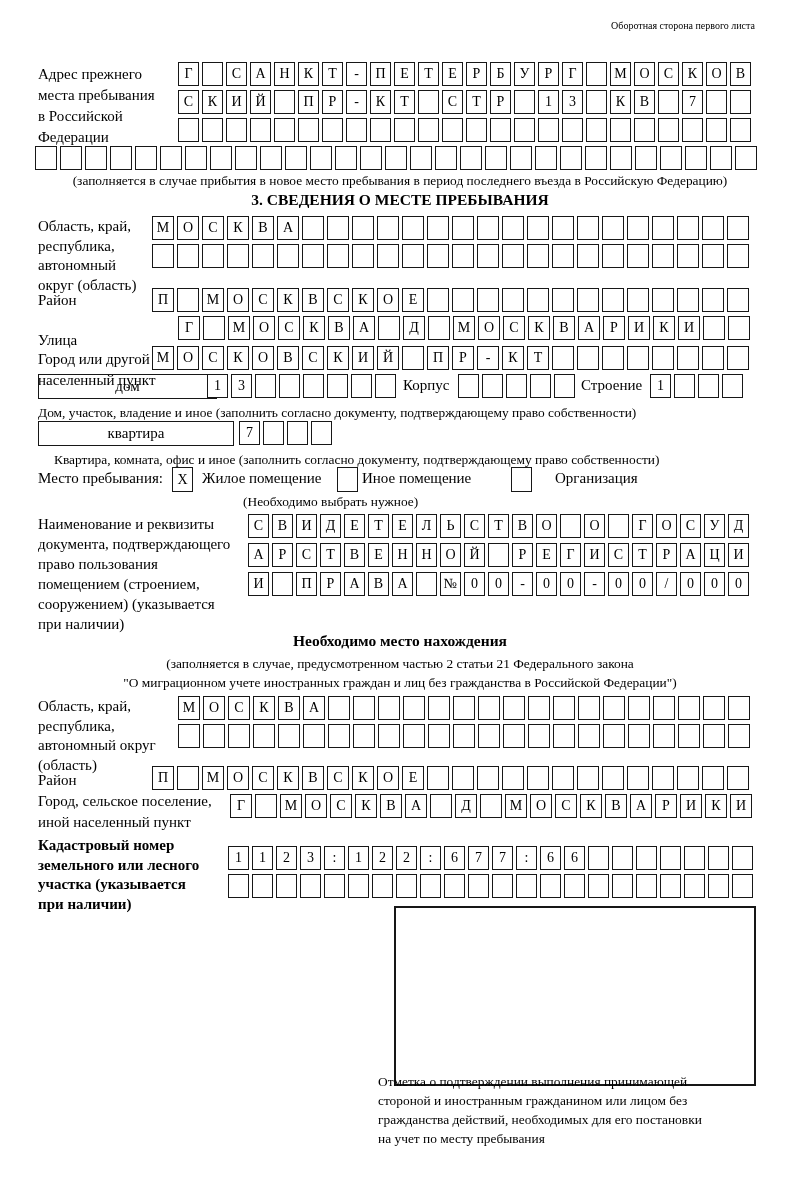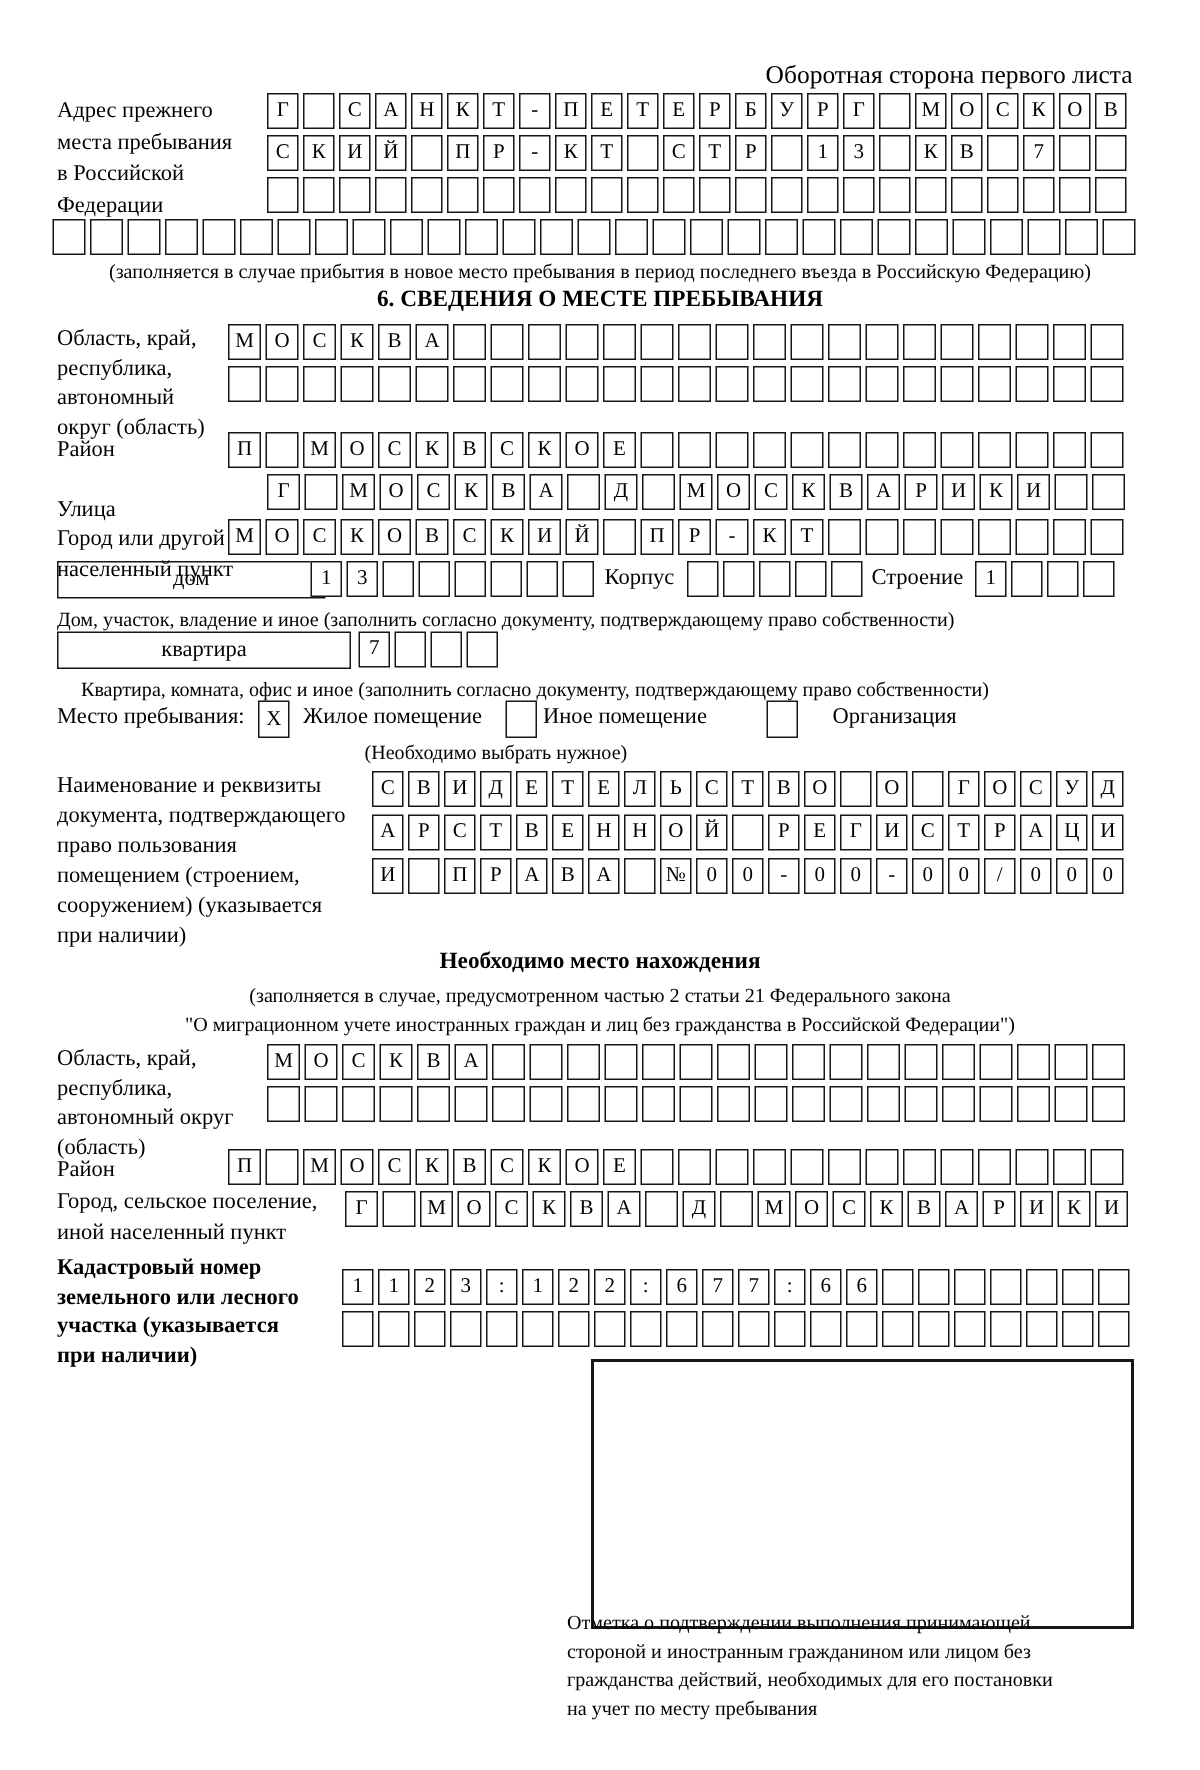--- a/index.html
+++ b/index.html
@@ -37,21 +37,21 @@
     border:1.6px solid #171717;display:flex;align-items:center;justify-content:center;
     font-size:14px;
   }
   .inline-label{position:absolute;font-size:15px;white-space:nowrap;font-family:Liberation Serif, serif;}
   .stampbox{position:absolute;border:2px solid #171717;background:#fff;}
   .pre{white-space:pre-line;}
 </style>
 </head>
 <body>
 
-<div class="abs" style="top:20px;right:45px;font-size:17px;margin-top:20px;">Оборотная сторона первого листа</div>
+<div class="abs" style="top:20px;right:45px;font-size:10px;">Оборотная сторона первого листа</div>
 
 <div class="label" style="left:38px;top:64px;width:145px;line-height:21px;">Адрес прежнего
 места пребывания
 в Российской
 Федерации</div>
 <div class="grid" style="left:178px;top:62px;">
     <span class="cell">Г</span>
     <span class="cell"></span>
     <span class="cell">С</span>
     <span class="cell">А</span>
@@ -154,21 +154,21 @@
     <span class="cell"></span>
     <span class="cell"></span>
     <span class="cell"></span>
     <span class="cell"></span>
     <span class="cell"></span>
     <span class="cell"></span>
     <span class="cell"></span>
   </div>
 <div class="caption centerblock" style="top:172px;">(заполняется в случае прибытия в новое место пребывания в период последнего въезда в Российскую Федерацию)</div>
 
-<div class="title" style="top:191px;">6. СВЕДЕНИЯ О МЕСТЕ ПРЕБЫВАНИЯ</div>
+<div class="title" style="top:191px;">3. СВЕДЕНИЯ О МЕСТЕ ПРЕБЫВАНИЯ</div>
 
 <div class="label" style="left:38px;top:217px;width:112px;">Область, край,
 республика,
 автономный
 округ (область)</div>
 <div class="grid p25" style="left:152px;top:216px;">
     <span class="cell">М</span>
     <span class="cell">О</span>
     <span class="cell">С</span>
     <span class="cell">К</span>

